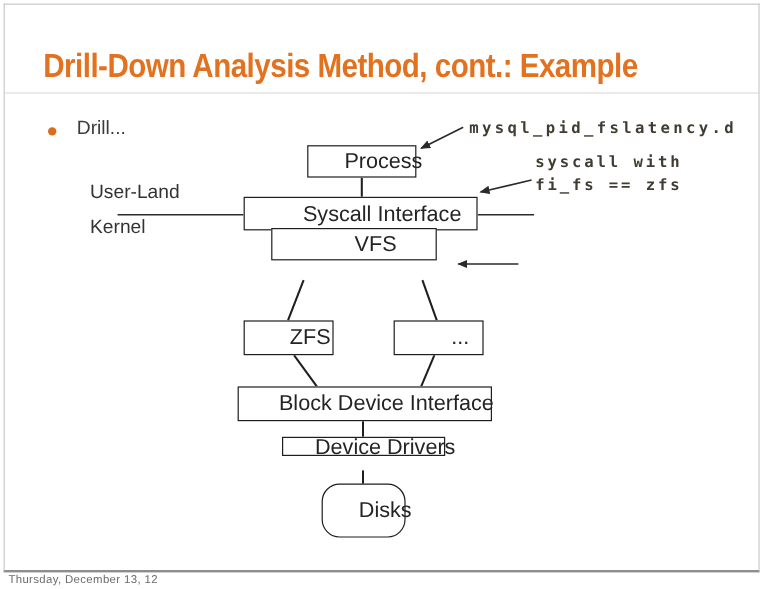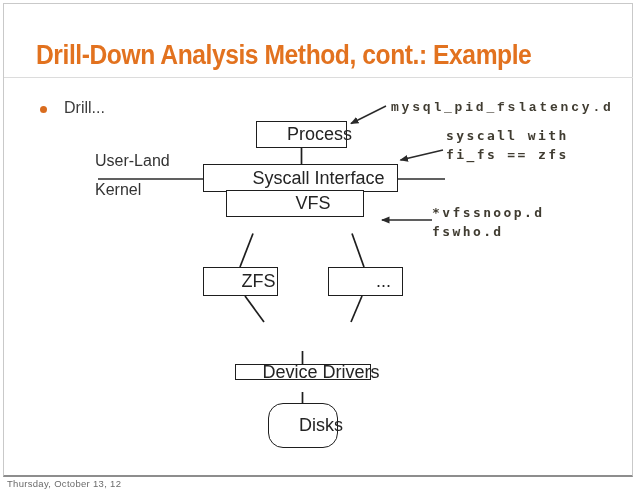--- a/index.html
+++ b/index.html
@@ -30,21 +30,21 @@
   .bullet-dot {
     position:absolute; left:40px; top:106px; width:7px; height:7px;
     border-radius:50%; background:#d96c1e;
   }
   .bullet-text {
     position:absolute; left:64px; top:99px;
     font-size:16px; color:#3b3b3b;
   }
 
   .side-label {
-    position:absolute; font-size:16px; color:#333333; white-space:nowrap;margin-left:20px;
+    position:absolute; font-size:16px; color:#333333; white-space:nowrap;
   }
   #lbl-userland { left:75px; top:152px; }
   #lbl-kernel   { left:75px; top:181px; }
 
   .dbox {
     position:absolute; background:#ffffff; border:1.5px solid #1e1e1e;
     display:flex; align-items:center; justify-content:center;
     font-size:18px; color:#242424; white-space:nowrap;padding-left:36px;
   }
   #box-process  { left:256px; top:121px; width:91px;  height:27px; }
@@ -55,21 +55,21 @@
   #box-bdi      { left:198px; top:322px; width:212px; height:29px; }
   #box-drivers  { left:235px; top:364px; width:136px; height:16px; }
   #box-disks    { left:268px; top:403px; width:70px;  height:45px; border-radius:15px; }
 
   .annotation {
     position:absolute;
     font-family:"DejaVu Sans Mono", monospace; font-weight:700;
     font-size:13px; letter-spacing:2.4px; line-height:19px;
     color:#403c31; white-space:nowrap;
   }
-  #ann-mysql   { left:391px; top:98px;  letter-spacing:2.8px;font-family:Liberation Mono, monospace; }
+  #ann-mysql   { left:391px; top:98px;  letter-spacing:2.8px; }
   #ann-syscall { left:446px; top:126px; }
   #ann-vfs     { left:432px; top:203px; }
 
   .lines-svg { position:absolute; left:0; top:0; width:638px; height:491px; pointer-events:none; }
 
   .footer {
     position:absolute; left:7px; top:478px;
     font-size:9.5px; color:#6b6b6b; letter-spacing:0.3px; white-space:nowrap;
   }
 </style>
@@ -114,30 +114,27 @@
       <path d="M443,150 L400.5,160" marker-end="url(#arrow)"></path>
       <path d="M432,220 L382,220" marker-end="url(#arrow)"></path>
     </g>
   </svg>
 
   <div class="dbox" id="box-process">Process</div>
   <div class="dbox" id="box-syscall">Syscall Interface</div>
   <div class="dbox" id="box-vfs">VFS</div>
   <div class="dbox" id="box-zfs">ZFS</div>
   <div class="dbox" id="box-otherfs">...</div>
+  <div class="dbox" id="box-bdi">Block Device Interface</div>
   <div class="dbox" id="box-drivers">Device Drivers</div>
   <div class="dbox" id="box-disks">Disks</div>
 
   <div class="annotation" id="ann-mysql">
     <div>mysql_pid_fslatency.d</div>
   </div>
   <div class="annotation" id="ann-syscall">
     <div>syscall with</div>
     <div>fi_fs == zfs</div>
   </div>
-  <div class="annotation" id="ann-vfs">
-    <div>*vfssnoop.d</div>
-    <div>fswho.d</div>
-  </div>
 
-  <div class="footer">Thursday, October 13, 12</div>
+  <div class="footer">Thursday, December 13, 12</div>
 
 </div>
 
 </body></html>

